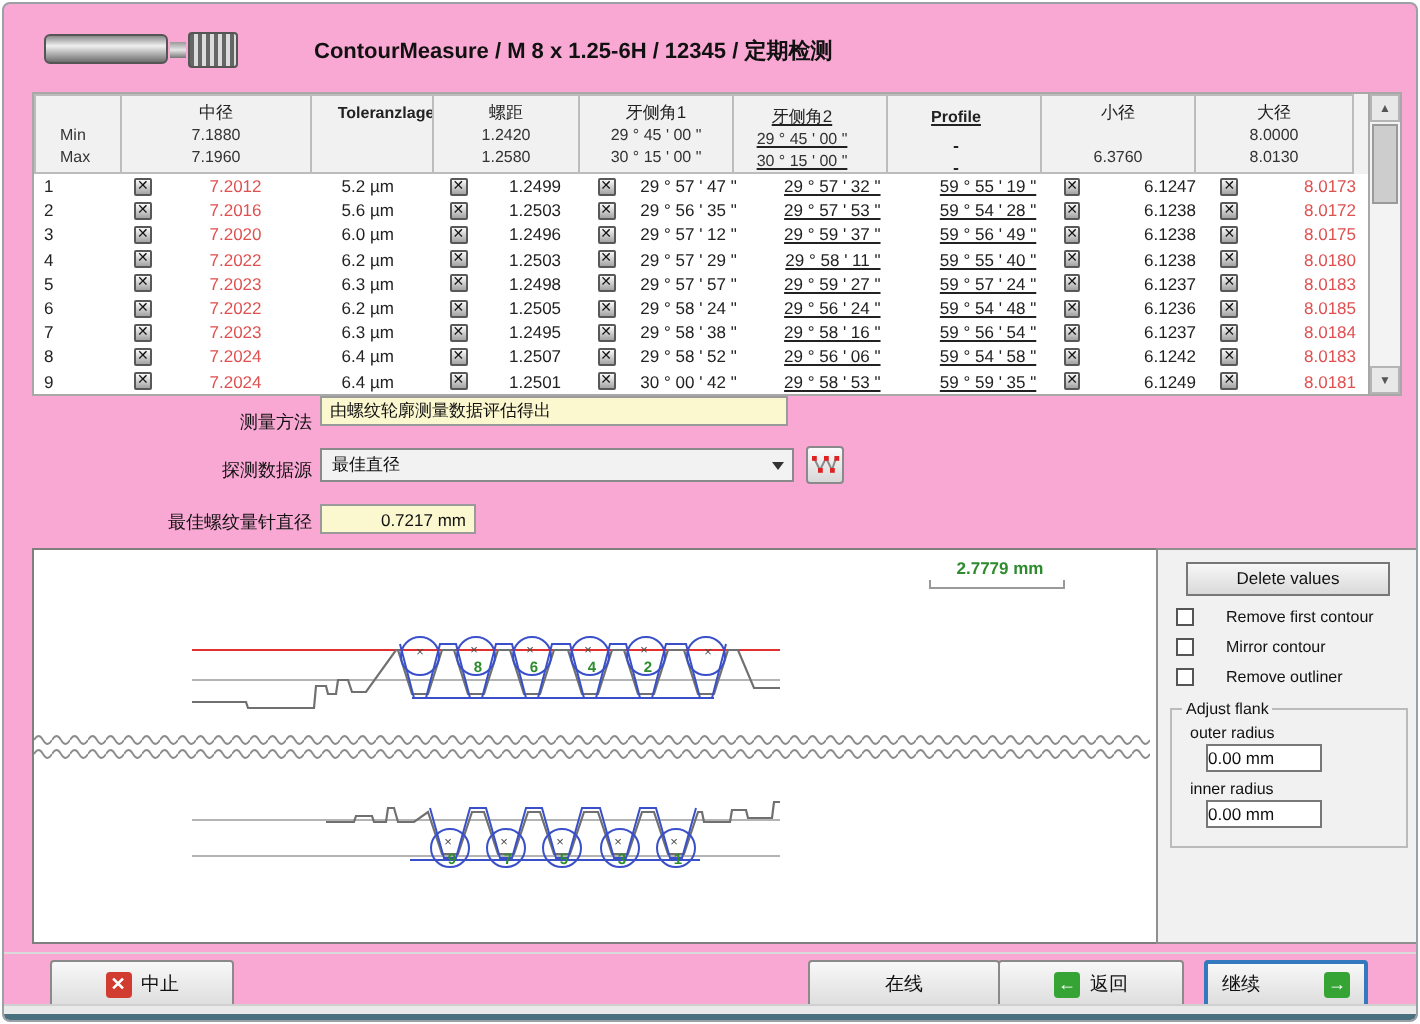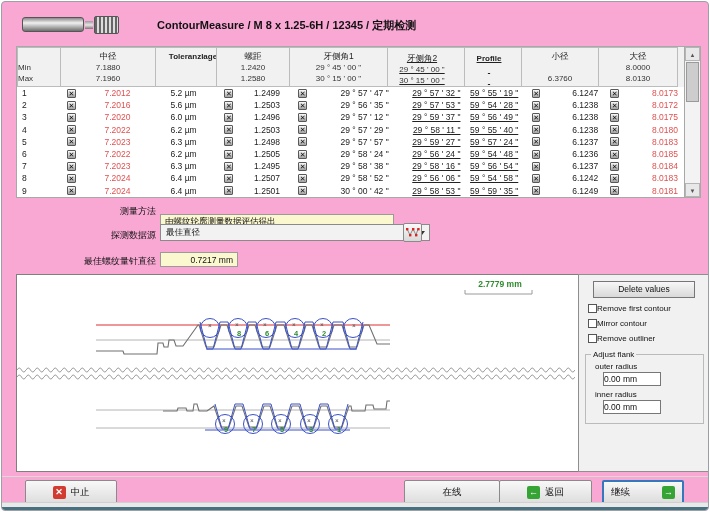--- a/index.html
+++ b/index.html
@@ -17,25 +17,25 @@
   .g-head { position:absolute; left:72px; top:2px; width:25px; height:18px; border:1px solid #555; border-radius:2px;
             background:repeating-linear-gradient(90deg,#666 0 2px,#dcdcdc 2px 4px); }
   .app-title { margin-left:30px; font-size:11px; font-weight:bold; color:#111; }
 
   
   .table-wrap { position:absolute; left:14px; top:44px; width:685px; height:152px; display:flex; }
   .grid { width:669px; height:152px; border:1px solid #a8a8a8; background:#fff; overflow:hidden; }
   .thead { display:flex; height:40px; background:#f1f1f1; }
   .th { border:1px solid #bcbcbc; margin-left:-1px; display:flex; flex-direction:column;
         justify-content:center; align-items:center; font-size:8.5px; line-height:11px; color:#222; background:#f1f1f1; }
-  .th:first-child { margin-left:0; align-items:flex-start; }
+  .th:first-child { margin-left:0; align-items:flex-start; padding-left:12px; }
   .th .hv { font-size:8px; color:#333; }
   .th .bold { font-weight:bold; font-size:8px; }
-  .c0{width:44px}.c1{width:96px}.c2{width:62px}.c3{width:74px}.c4{width:99px}
-  .c5{width:78px}.c6{width:58px}.c7{width:78px}.c8{width:80px}
+  .c0{width:44px}.c1{width:96px}.c2{width:62px}.c3{width:74px}.c4{width:78px}
+  .c5{width:78px}.c6{width:78px}.c7{width:78px}.c8{width:80px}
   .tbody { background:#fff; }
   .tr { display:flex; height:12.2px; align-items:center; font-size:8.5px; color:#222; }
   .cell { display:flex; align-items:center; height:100%; }
   .cell.num { padding-left:5px; }
   .cb { display:inline-block; width:9px; height:9px; line-height:8px; font-size:7px; text-align:center;
         color:#111; background:linear-gradient(#fafafa,#a3a3a3); border:1px solid #585858; border-radius:1px; margin-left:6px; }
   .val { flex:1; text-align:right; }
   .c1 .val { padding-right:26px; }
   .c2 { padding-left:14px; }
   .c3 .val { padding-right:12px; }
@@ -50,38 +50,38 @@
              background:#f3f3f3; display:flex; flex-direction:column; }
   .sb-btn { height:14px; font-size:6px; color:#555; text-align:center; line-height:14px;
             background:#e8e8e8; border:1px solid #b5b5b5; }
   .sb-thumb { height:40px; margin:1px; background:#cdcdcd; border:1px solid #9a9a9a; }
   .sb-track { flex:1; }
 
   
   .flabel { position:absolute; left:20px; width:134px; text-align:right; font-size:9px; color:#111; }
   .yellow { position:absolute; background:#fbf7cf; border:1px solid #9a9a9a; font-size:8.5px;
             color:#111; padding:1px 4px; display:flex; align-items:center; }
-  .select { position:absolute; left:158px; top:222px; width:270px; height:17px; background:#f2f2f2;
+  .select { position:absolute; left:158px; top:222px; width:237px; height:17px; background:#f2f2f2;
             border:1px solid #8a8a8a; font-size:8.5px; display:flex; align-items:center; padding-left:5px; color:#111; }
   .chev { margin-left:auto; margin-right:4px; width:0; height:0;
           border:3.5px solid transparent; border-top:4.5px solid #333; margin-top:4px; }
   .mini-btn { position:absolute; left:401px; top:221px; width:19px; height:19px;
               background:linear-gradient(#fafafa,#d8d8d8); border:1px solid #8a8a8a; border-radius:2px;
               display:flex; align-items:center; justify-content:center; }
 
   
   .plot { position:absolute; left:14px; top:272px; width:648px; height:198px;
           background:#fff; border:1px solid #7f7f7f; }
 
   
   .sidebar { position:absolute; left:576px; top:272px; width:132px; height:198px;
              background:#f1f1f1; border:1px solid #8f8f8f; }
   .del-btn { margin:6px auto 0; width:102px; height:17px; background:linear-gradient(#f7f7f7,#d9d9d9);
              border:1px solid #777; font-size:8.5px; text-align:center; line-height:15px; color:#111; }
-  .chk-row { display:flex; align-items:center; gap:0; margin:6px 0 0 9px; font-size:8px; color:#111; }
+  .chk-row { display:flex; align-items:center; gap:16px; margin:6px 0 0 9px; font-size:8px; color:#111; }
   .chk-box { width:9px; height:9px; background:#fff; border:1px solid #555; }
   .fset { margin:7px 5px 0 6px; border:1px solid #bbb; padding:1px 5px 5px; }
   .fset legend { font-size:8px; padding:0 2px; color:#111; }
   .fset .sub { font-size:8px; margin:2px 0 1px 4px; color:#111; }
   .fset .fin { display:block; width:58px; height:14px; border:1px solid #777; background:#fff;
                font-size:8.5px; text-align:left; padding:1px 3px 0 0; margin:1px 0 4px 12px; color:#111; }
 
   
   .footer-sep { position:absolute; left:0; right:0; top:474px; border-top:1px solid #dadada; }
   .btn { position:absolute; top:478px; height:25px; background:linear-gradient(#f8f8f8,#dcdcdc);
@@ -447,21 +447,21 @@
     </div>
     <div class="vscroll">
       <div class="sb-btn">▲</div>
       <div class="sb-thumb"></div>
       <div class="sb-track"></div>
       <div class="sb-btn">▼</div>
     </div>
   </div>
 
   <div class="flabel" style="top:203px;">测量方法</div>
-  <div class="yellow" style="left:158px; top:212px; width:234px; height:15px;">由螺纹轮廓测量数据评估得出</div>
+  <div class="yellow" style="left:158px; top:196px; width:234px; height:15px;">由螺纹轮廓测量数据评估得出</div>
 
   <div class="flabel" style="top:227px;">探测数据源</div>
   <div class="select">
     <span>最佳直径</span>
     <span class="chev"></span>
   </div>
   <div class="mini-btn">
     <svg width="15" height="13" viewBox="0 0 15 13">
       <polyline points="2,3 5,9 8,3 11,9 13,3" fill="none" stroke="#8a8a8a" stroke-width="1"></polyline>
       <rect x="1" y="2" width="2.4" height="2.4" fill="#d22"></rect>

